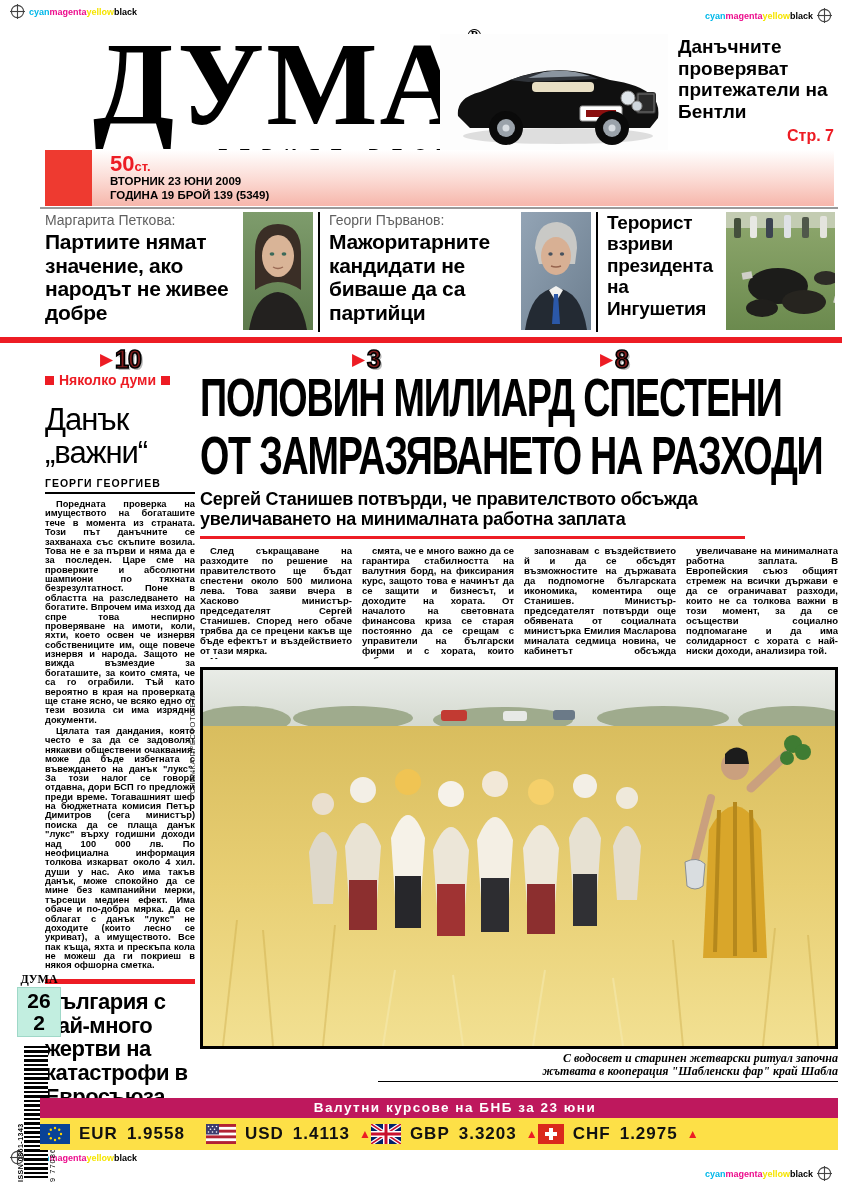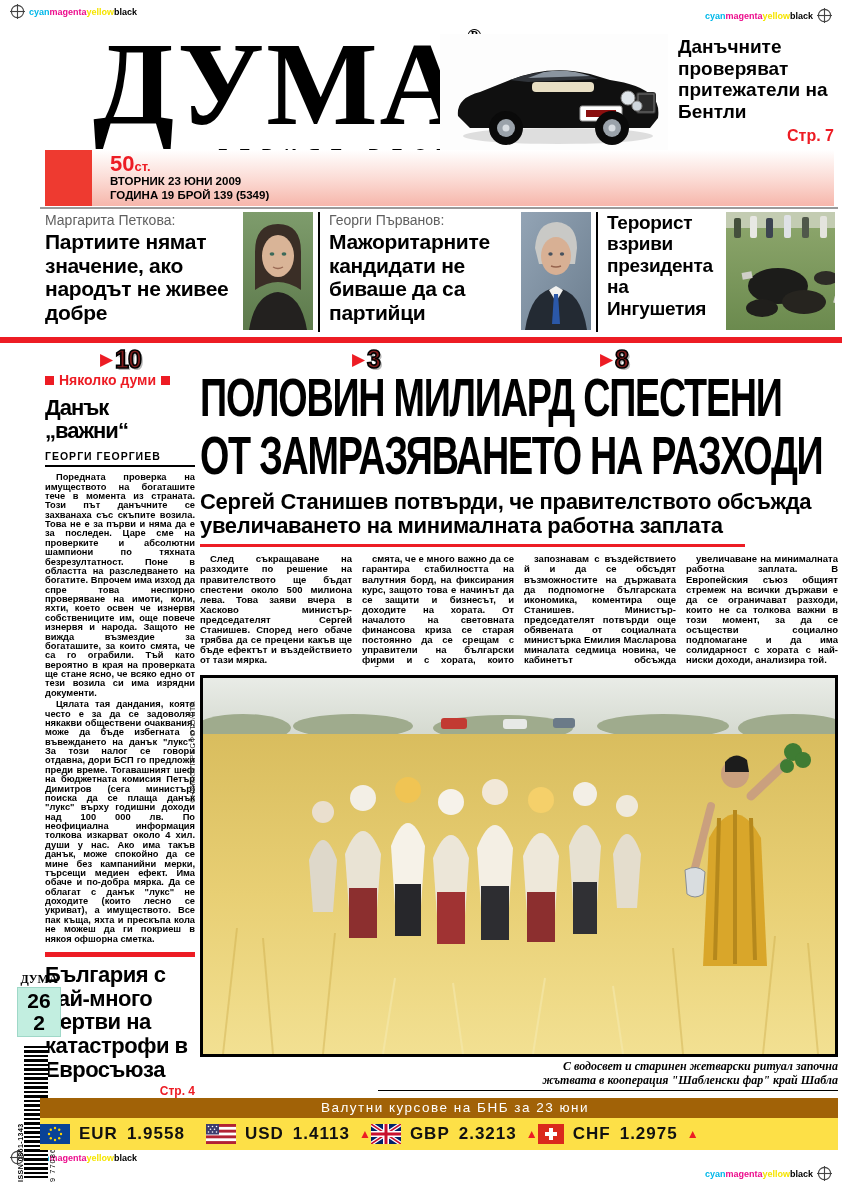--- a/index.html
+++ b/index.html
@@ -36,21 +36,21 @@
   .vdiv{width:2px;background:#000;height:120px;margin:0 5px;}
   .redband{position:absolute;left:0px;top:337px;width:842px;height:6px;background:#ed1c24;}
   .pointer{position:absolute;top:345px;display:flex;align-items:center;gap:2px;}
   .pointer .tri{color:#ed1c24;font-size:17px;line-height:1;}
   .pointer .num{font-size:25px;font-weight:bold;color:#7f1d1d;-webkit-text-stroke:1.6px #000;
                 text-shadow:2px 2px 0 #bbb;letter-spacing:-1px;}
   
   .opinion{position:absolute;left:45px;top:372px;width:150px;}
   .rubric{color:#ed1c24;font-weight:bold;font-size:14px;display:flex;align-items:center;gap:5px;}
   .rubric .sq{width:9px;height:9px;background:#ed1c24;display:inline-block;}
-  .op-title{font-size:22px;font-weight:bold;line-height:1.05;color:#000;margin-top:8px;letter-spacing:-1px;}
+  .op-title{font-size:31px;font-weight:normal;line-height:1.05;color:#000;margin-top:16px;letter-spacing:-1px;}
   .op-author{margin-top:8px;font-size:10.5px;font-weight:bold;letter-spacing:1px;
              border-bottom:2px solid #000;padding-bottom:3px;color:#000;}
   .op-body{margin-top:6px;font-size:9.3px;font-weight:bold;line-height:1.01;text-align:justify;color:#000;}
   .op-body p{margin:0 0 2px 0;text-indent:11px;}
   .op-divider{margin-top:8px;height:5px;background:#ed1c24;}
   .bl-teaser{margin-top:6px;font-size:22px;font-weight:bold;line-height:1.08;color:#000;letter-spacing:-.5px;}
   .bl-page{text-align:right;font-size:12px;font-weight:bold;color:#ed1c24;margin-top:2px;}
   
   .badge{position:absolute;left:17px;top:972px;width:44px;}
   .badge .blogo{font-family:"Liberation Serif",serif;font-weight:bold;font-size:12px;text-align:center;color:#000;}
@@ -58,36 +58,36 @@
                font-weight:bold;line-height:1.05;color:#000;padding:2px 0;}
   .barcode{position:absolute;left:17px;top:1046px;width:46px;height:136px;display:flex;}
   .bc-issn{writing-mode:vertical-rl;transform:rotate(180deg);font-size:7px;font-weight:bold;color:#000;letter-spacing:.5px;}
   .bc-bars{width:24px;height:132px;background:repeating-linear-gradient(to bottom,#000 0 2px,#fff 2px 4px,#000 4px 7px,#fff 7px 9px);}
   .bc-num{writing-mode:vertical-rl;transform:rotate(180deg);font-size:7.5px;color:#000;letter-spacing:1px;}
   
   .main{position:absolute;left:200px;top:372px;width:638px;}
   .hl{height:46px;font-size:46px;font-weight:bold;line-height:.92;letter-spacing:-1.5px;color:#000;
       transform:scale(.82,1.18);transform-origin:0 0;white-space:nowrap;}
   .hl1{margin-bottom:12px;} .hl2{margin-bottom:14px;}
-  .subhead{font-size:22px;font-weight:bold;line-height:1.1;color:#000;width:625px;letter-spacing:-.3px;}
+  .subhead{font-size:18px;font-weight:bold;line-height:1.1;color:#000;width:625px;letter-spacing:-.3px;}
   .redrule{margin-top:6px;width:545px;height:3px;background:#ed1c24;}
   .cols{margin-top:7px;display:flex;gap:10px;height:113px;overflow:hidden;}
   .col{flex:1;font-size:9.5px;font-weight:bold;line-height:1.06;text-align:justify;color:#000;}
   .col p{margin:0;text-indent:10px;}
   .col .pgref{text-align:right;color:#ed1c24;font-size:10.5px;text-indent:0;margin-top:2px;}
   .photo-wrap{position:relative;margin-top:8px;}
   .photo{border:3px solid #000;width:632px;height:376px;display:block;}
   .pcredit{position:absolute;left:-12px;bottom:255px;writing-mode:vertical-rl;transform:rotate(180deg);
            font-size:7.5px;color:#333;letter-spacing:.5px;}
   .caption{margin-top:3px;margin-left:178px;width:460px;text-align:right;font-size:12px;font-style:italic;
            font-weight:bold;line-height:1.15;color:#000;border-bottom:1.5px solid #000;padding-bottom:2px;
            font-family:"Liberation Serif",serif;}
   
   .currency{position:absolute;left:40px;top:1098px;width:798px;}
-  .cur-head{background:#a16207;color:#fff;font-weight:normal;font-size:13.5px;letter-spacing:1.5px;
+  .cur-head{background:#be185d;color:#fff;font-weight:bold;font-size:13.5px;letter-spacing:1.5px;
             height:20px;line-height:20px;text-align:center;padding-left:32px;}
   .cur-body{background:#fde047;height:32px;display:flex;align-items:center;justify-content:flex-start;}
   .rate{display:flex;align-items:center;gap:9px;font-size:17px;font-weight:bold;color:#111;letter-spacing:1px;}
   .rate .flag{display:block;}
   .rate .arrow{color:#ed1c24;font-size:12px;width:12px;}
 </style>
 </head>
 <body>
 
 <div id="page">
@@ -450,21 +450,21 @@
         <svg class="flag" width="30" height="20" viewBox="0 0 30 20">
           <rect width="30" height="20" fill="#012169"></rect>
           <path d="M0,0 L30,20 M30,0 L0,20" stroke="#fff" stroke-width="4"></path>
           <path d="M0,0 L30,20 M30,0 L0,20" stroke="#c8102e" stroke-width="1.6"></path>
           <rect x="12" width="6" height="20" fill="#fff"></rect>
             <rect y="7" width="30" height="6" fill="#fff"></rect>
           <rect x="13.5" width="3" height="20" fill="#c8102e"></rect>
             <rect y="8.5" width="30" height="3" fill="#c8102e"></rect>
         </svg>
         <span>GBP</span>
-        <span>2.3213</span>
+        <span>3.3203</span>
         <span class="arrow">▲</span>
       </div>
       <div class="rate">
         <svg class="flag" width="26" height="20" viewBox="0 0 26 20">
           <rect width="26" height="20" fill="#da291c"></rect>
           <rect x="11" y="4" width="4" height="12" fill="#fff"></rect>
             <rect x="7" y="8" width="12" height="4" fill="#fff"></rect>
         </svg>
         <span>CHF</span>
         <span>1.2975</span>

